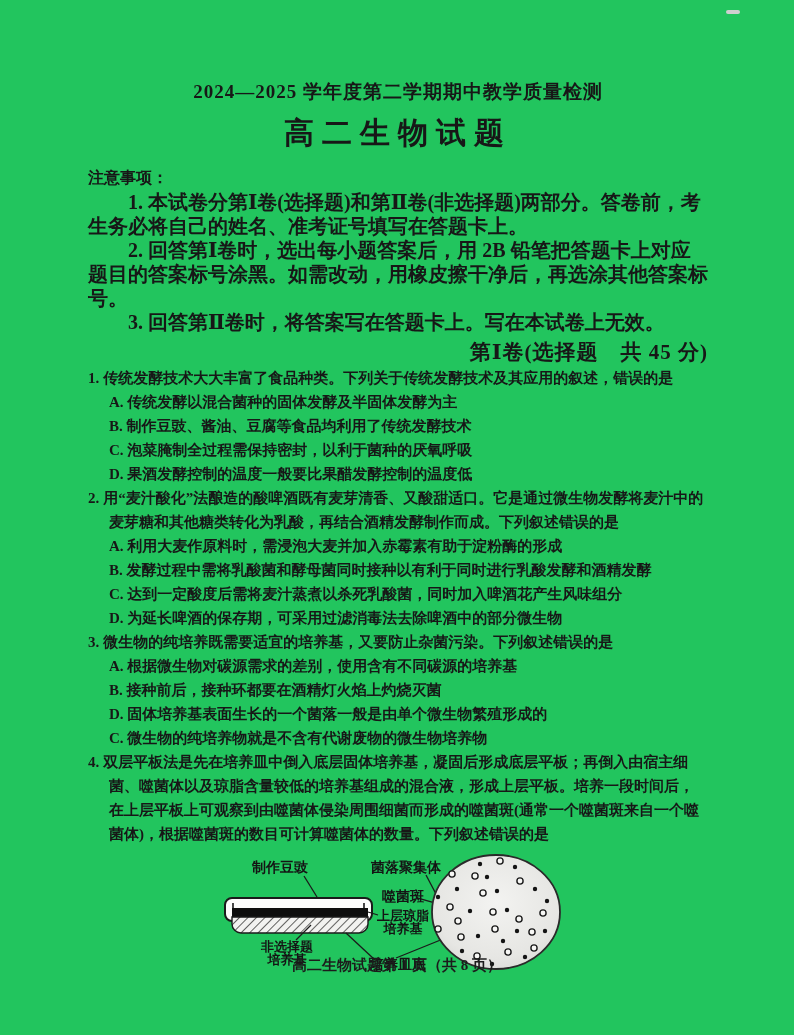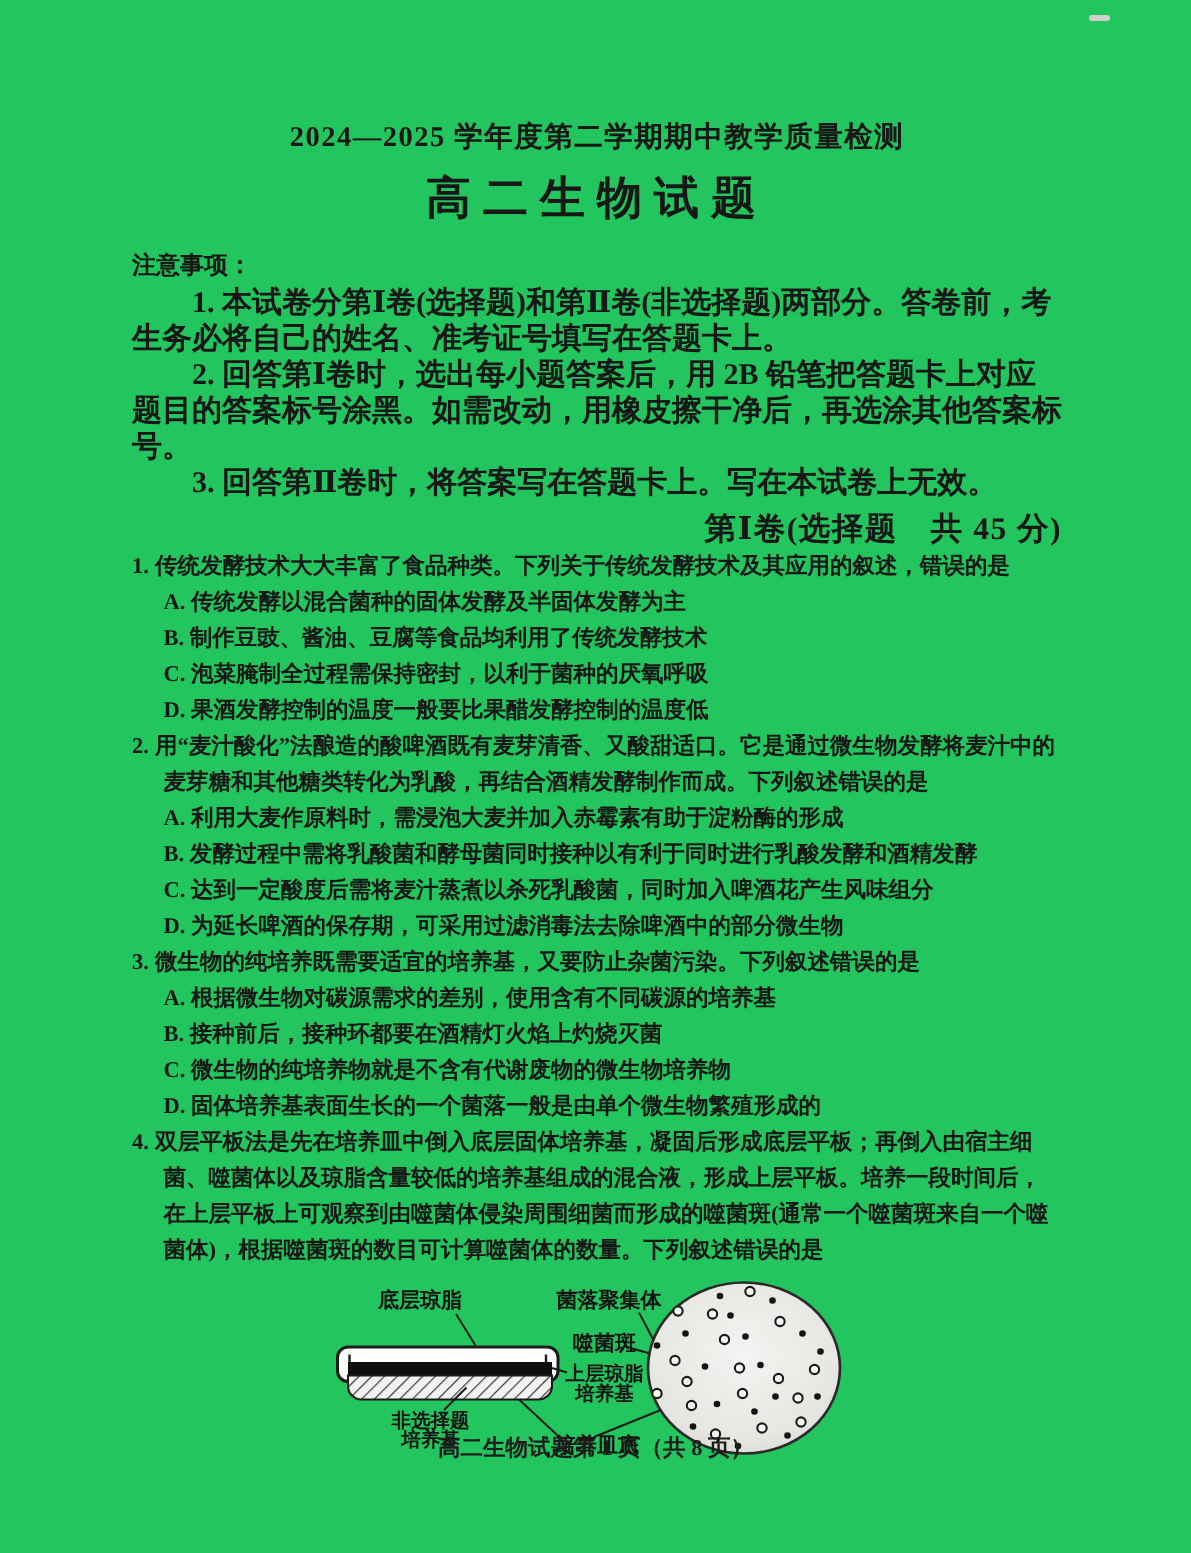--- a/index.html
+++ b/index.html
@@ -73,22 +73,22 @@
 
     <p class="q"><span class="qnum">2.</span><span>用“麦汁酸化”法酿造的酸啤酒既有麦芽清香、又酸甜适口。它是通过微生物发酵将麦汁中的麦芽糖和其他糖类转化为乳酸，再结合酒精发酵制作而成。下列叙述错误的是</span></p>
     <p class="opt">A. 利用大麦作原料时，需浸泡大麦并加入赤霉素有助于淀粉酶的形成</p>
     <p class="opt">B. 发酵过程中需将乳酸菌和酵母菌同时接种以有利于同时进行乳酸发酵和酒精发酵</p>
     <p class="opt">C. 达到一定酸度后需将麦汁蒸煮以杀死乳酸菌，同时加入啤酒花产生风味组分</p>
     <p class="opt">D. 为延长啤酒的保存期，可采用过滤消毒法去除啤酒中的部分微生物</p>
 
     <p class="q"><span class="qnum">3.</span><span>微生物的纯培养既需要适宜的培养基，又要防止杂菌污染。下列叙述错误的是</span></p>
     <p class="opt">A. 根据微生物对碳源需求的差别，使用含有不同碳源的培养基</p>
     <p class="opt">B. 接种前后，接种环都要在酒精灯火焰上灼烧灭菌</p>
+    <p class="opt">D. 固体培养基表面生长的一个菌落一般是由单个微生物繁殖形成的</p>
     <p class="opt">C. 微生物的纯培养物就是不含有代谢废物的微生物培养物</p>
-    <p class="opt">D. 固体培养基表面生长的一个菌落一般是由单个微生物繁殖形成的</p>
 
     <p class="q"><span class="qnum">4.</span><span>双层平板法是先在培养皿中倒入底层固体培养基，凝固后形成底层平板；再倒入由宿主细菌、噬菌体以及琼脂含量较低的培养基组成的混合液，形成上层平板。培养一段时间后，在上层平板上可观察到由噬菌体侵染周围细菌而形成的噬菌斑(通常一个噬菌斑来自一个噬菌体)，根据噬菌斑的数目可计算噬菌体的数量。下列叙述错误的是</span></p>
   </div>
 
   <div class="figure">
     <svg class="fig-svg" width="420" height="132" viewBox="0 0 420 132">
       <defs>
         <pattern id="hatch" width="6" height="6" patternUnits="userSpaceOnUse" patternTransform="rotate(45)">
           <rect width="6" height="6" fill="#f2f2f0"></rect>
           <line x1="0" y1="0" x2="0" y2="6" stroke="#3a3a3a" stroke-width="1.6"></line>
@@ -152,21 +152,21 @@
           <circle cx="281" cy="88" r="3.1" fill="#f7f7f5" stroke="#1c1c1c" stroke-width="1.4"></circle>
           <circle cx="315" cy="80" r="3.1" fill="#f7f7f5" stroke="#1c1c1c" stroke-width="1.4"></circle>
           <circle cx="352" cy="83" r="3.1" fill="#f7f7f5" stroke="#1c1c1c" stroke-width="1.4"></circle>
           <circle cx="297" cy="107" r="3.1" fill="#f7f7f5" stroke="#1c1c1c" stroke-width="1.4"></circle>
           <circle cx="328" cy="103" r="3.1" fill="#f7f7f5" stroke="#1c1c1c" stroke-width="1.4"></circle>
           <circle cx="354" cy="99" r="3.1" fill="#f7f7f5" stroke="#1c1c1c" stroke-width="1.4"></circle>
           <circle cx="339" cy="70" r="3.1" fill="#f7f7f5" stroke="#1c1c1c" stroke-width="1.4"></circle>
         </g>
     </svg>
 
-    <div class="fig-label" style="left:252px;top:12px;">底层琼脂</div>
+    <div class="fig-label" style="left:252px;top:12px;">制作豆豉</div>
     <div class="fig-label" style="left:371px;top:12px;">菌落聚集体</div>
     <div class="fig-label" style="left:382px;top:41px;">噬菌斑</div>
     <div class="fig-label two-line" style="left:374px;top:60px;width:58px;">
       <span>上层琼脂</span><br>
       <span>培养基</span>
     </div>
     <div class="fig-label two-line" style="left:256px;top:91px;width:62px;">
       <span>非选择题</span><br>
       <span>培养基</span>
     </div>

